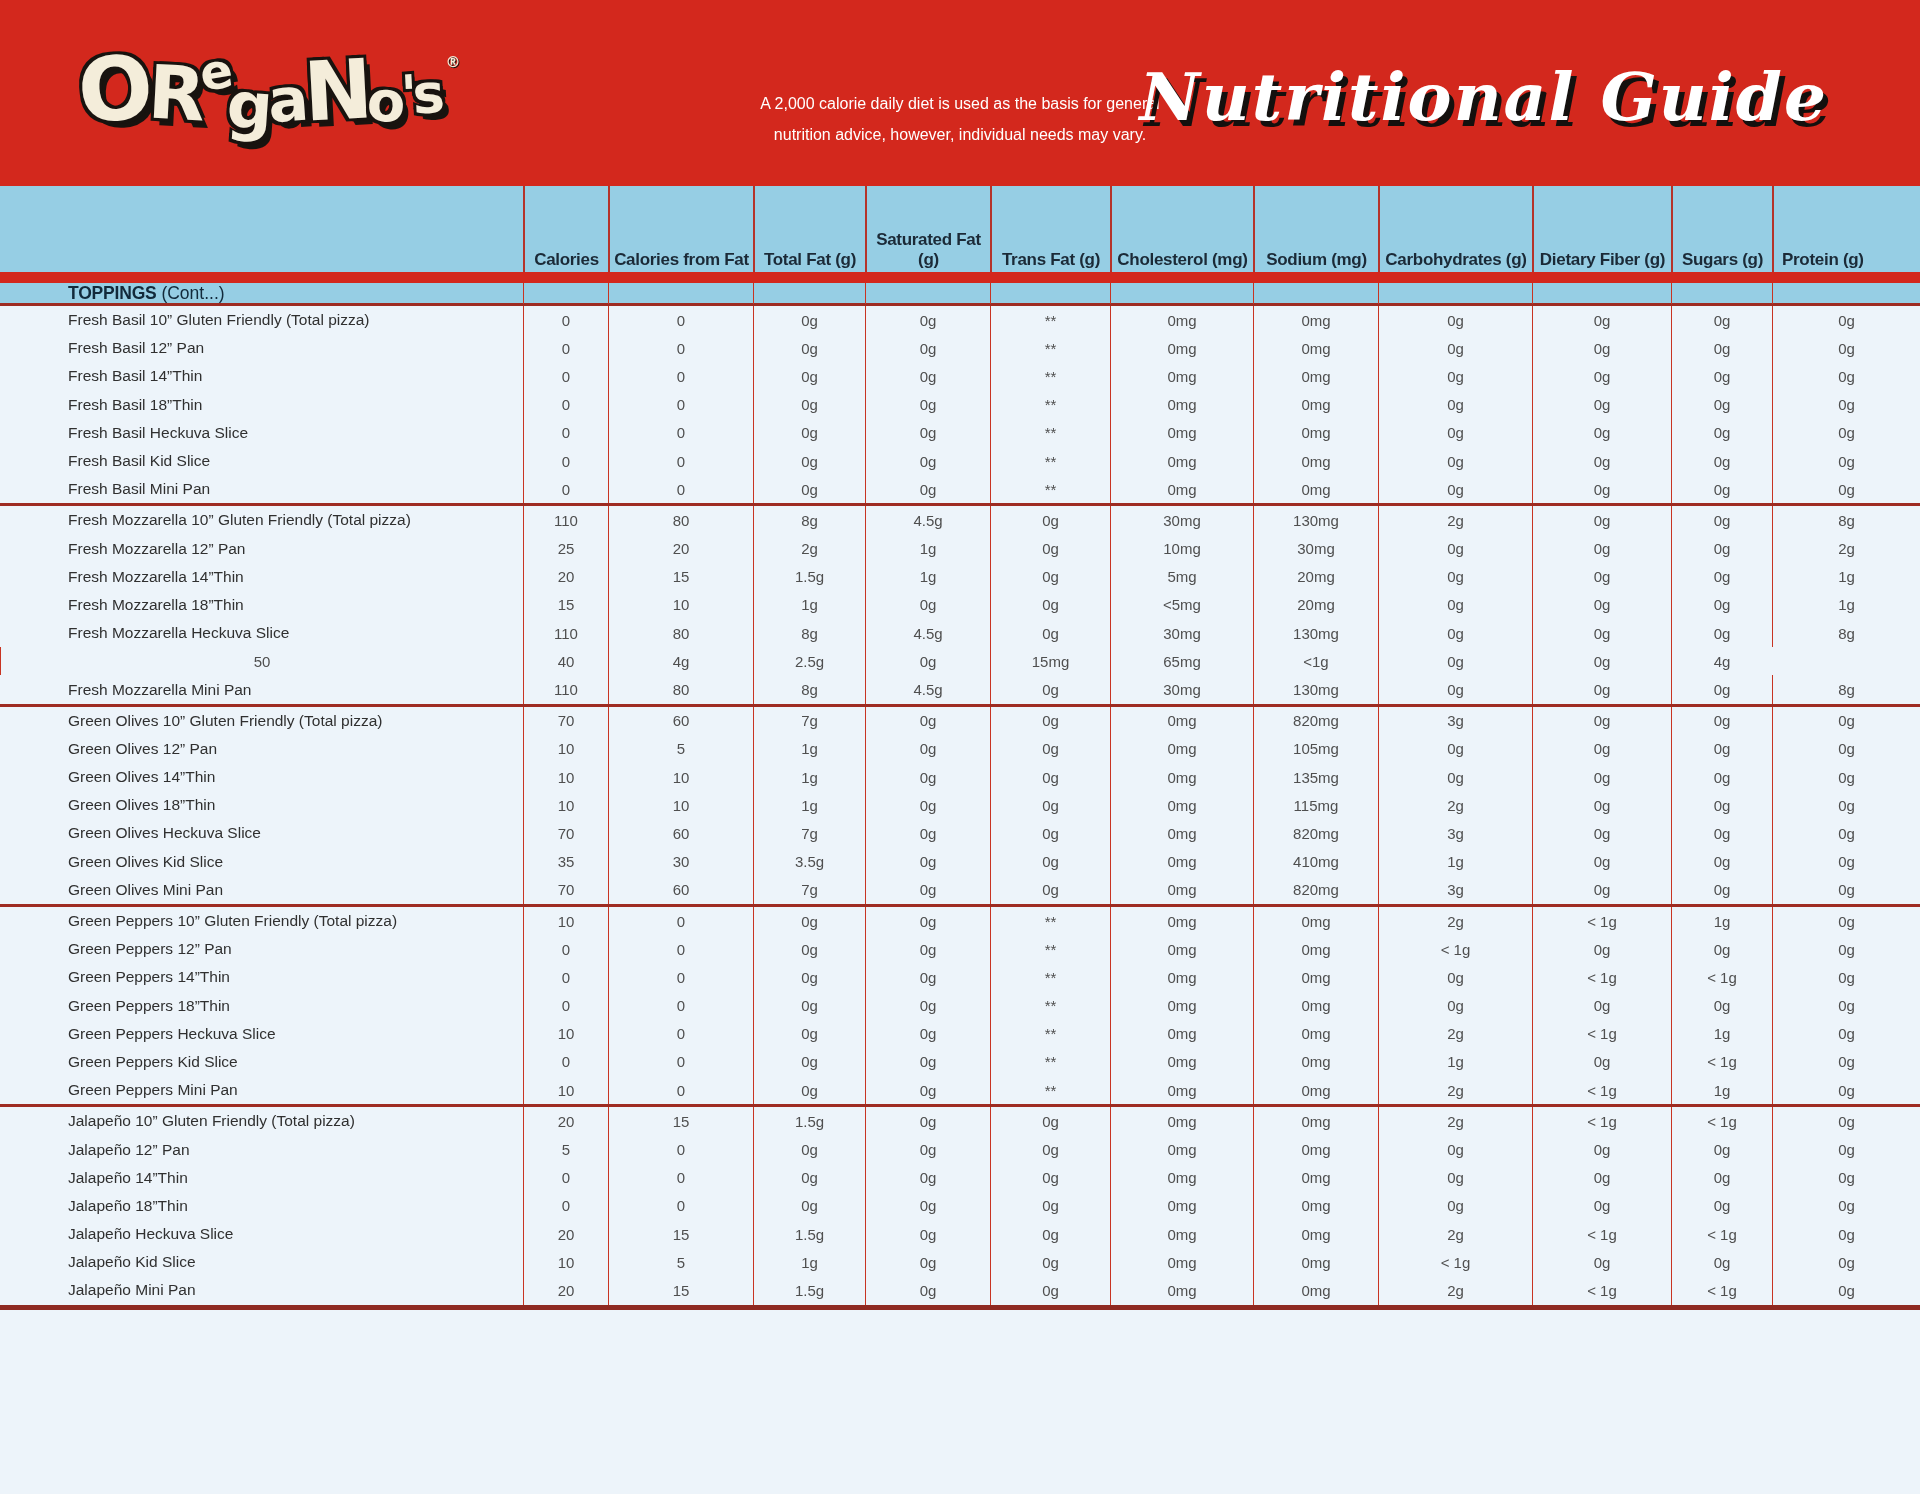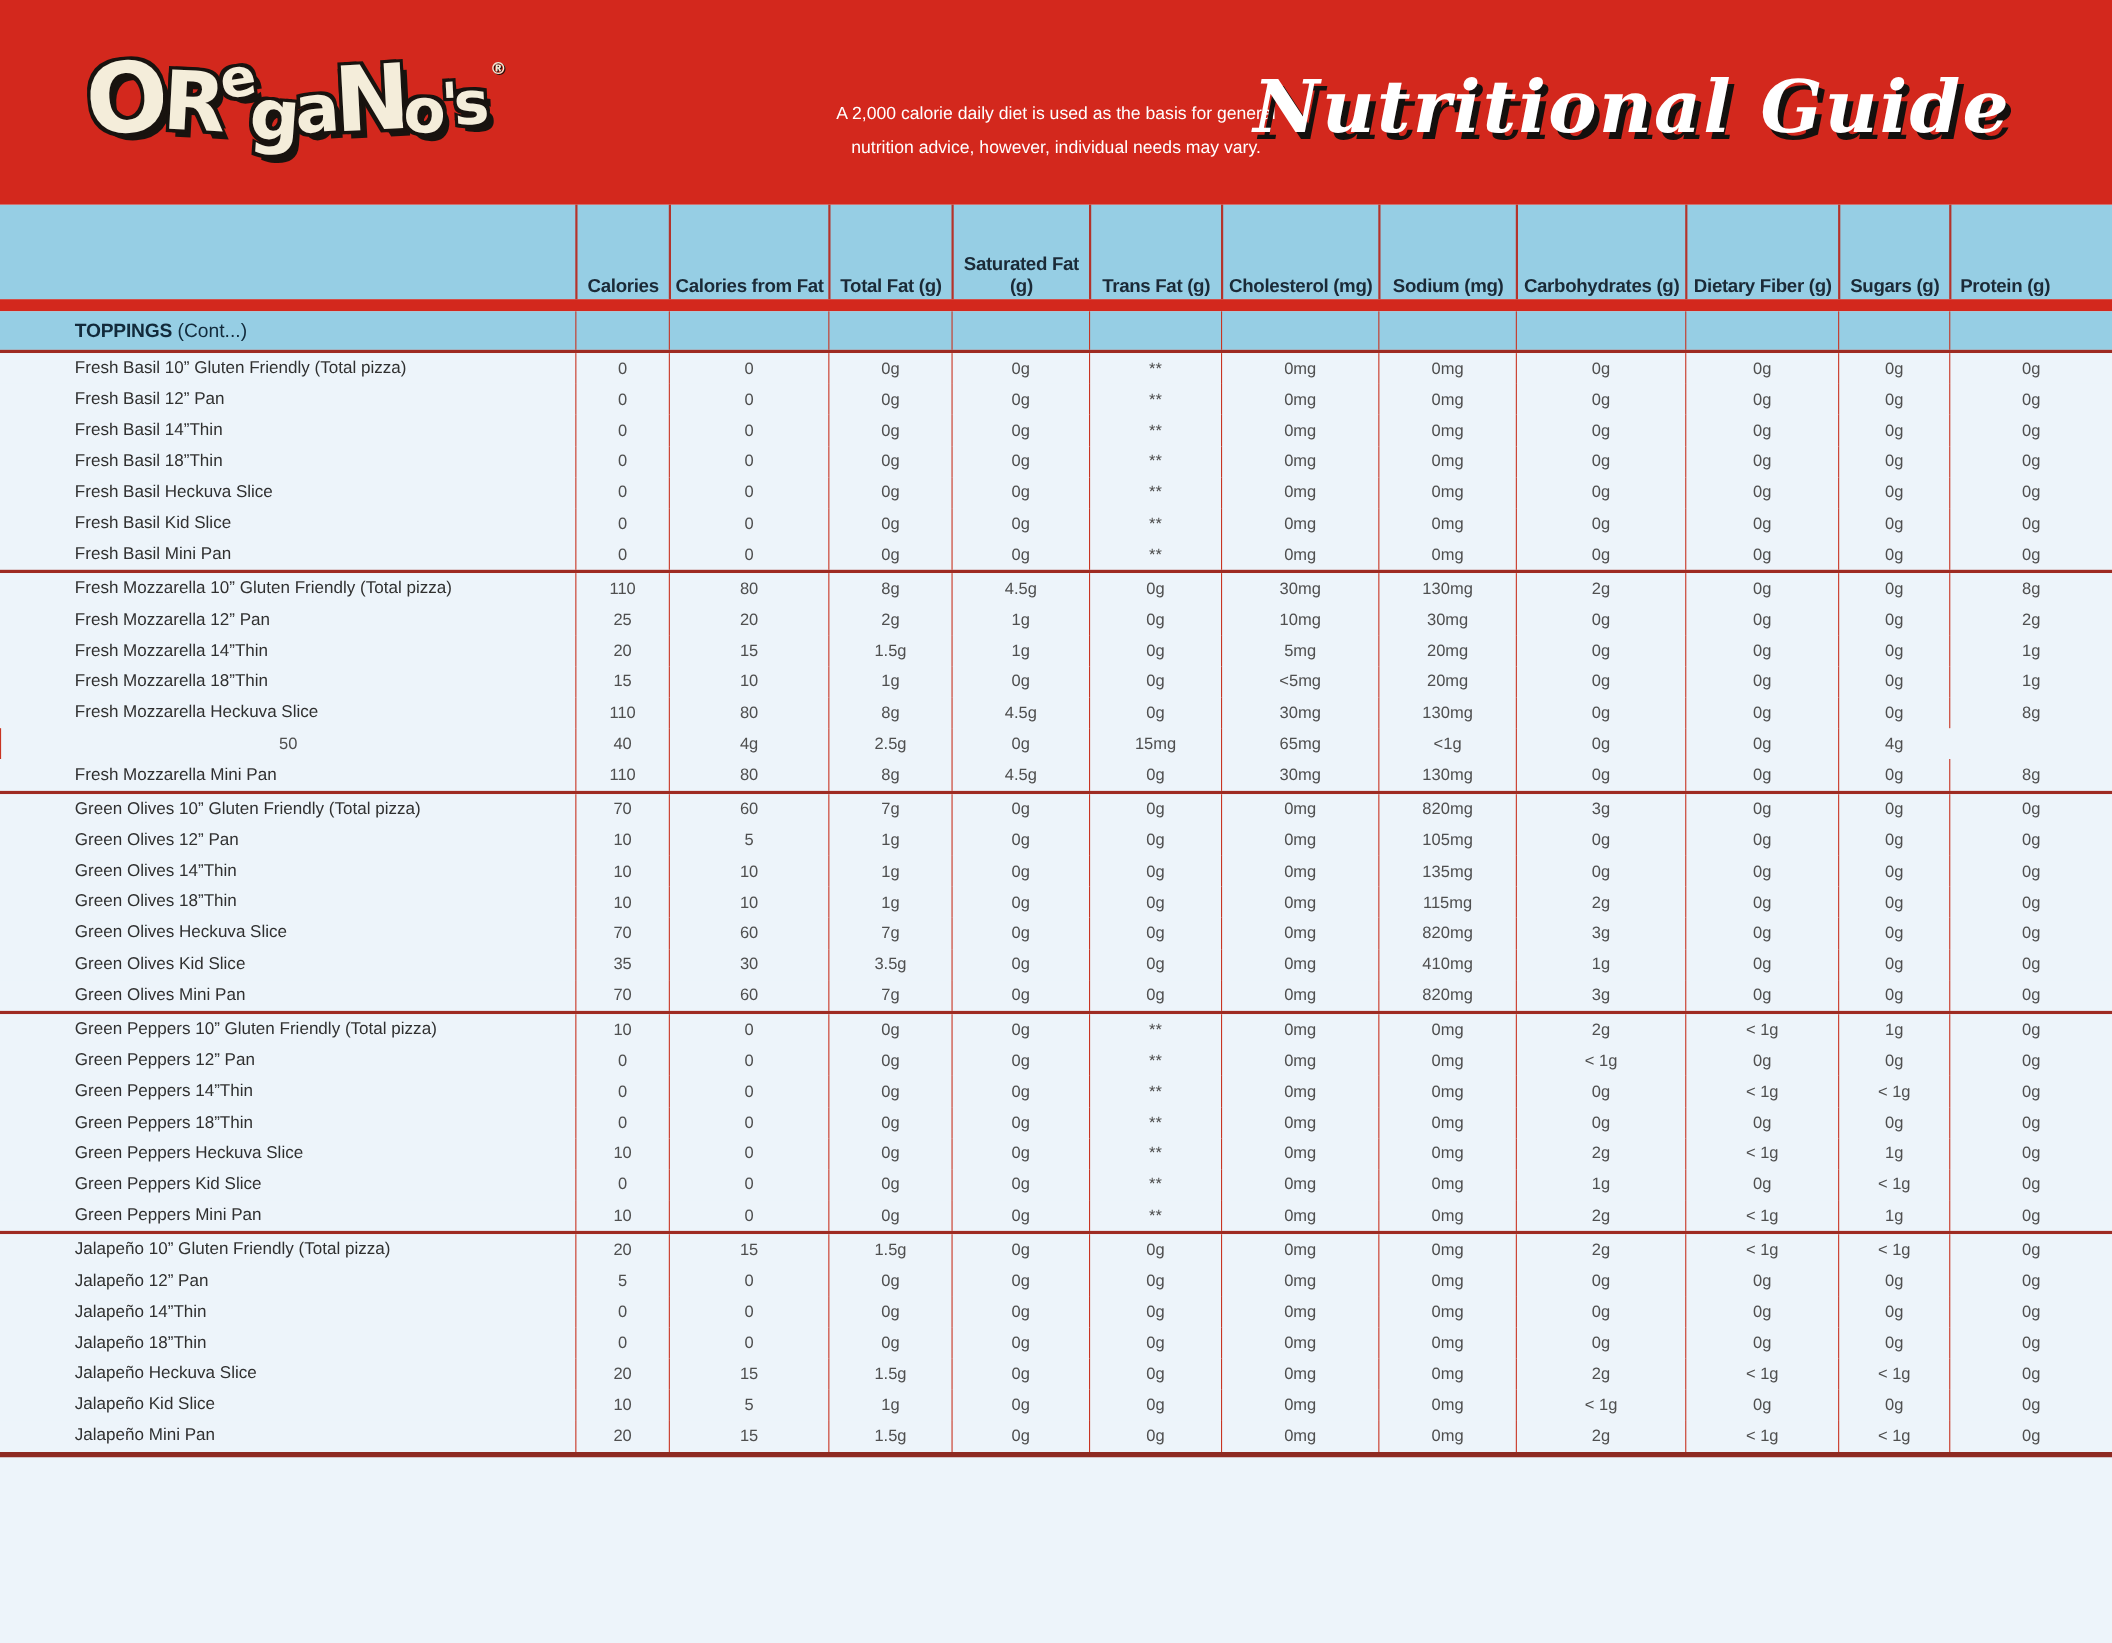--- a/index.html
+++ b/index.html
@@ -99,21 +99,21 @@
     color: #1b2a37;
     text-align: center;
   }
   .thead .spacer { border-left: none; }
   .thead .th.left-align { justify-content: flex-start; padding-left: 8px; }
 
   .red-band { height: 11px; background: #d3281d; }
 
   
   .section-row {
-    height: 35px;
+    height: 20px;
     background: #96cee4;
     align-items: center;
   }
   .section-row .sec-label {
     padding-left: 68px;
     font-size: 17.5px;
     color: #122a3b;
   }
   .section-row .sec-label .b { font-weight: bold; letter-spacing: -0.2px; }
   .section-row .sec-label .r { font-weight: normal; }

